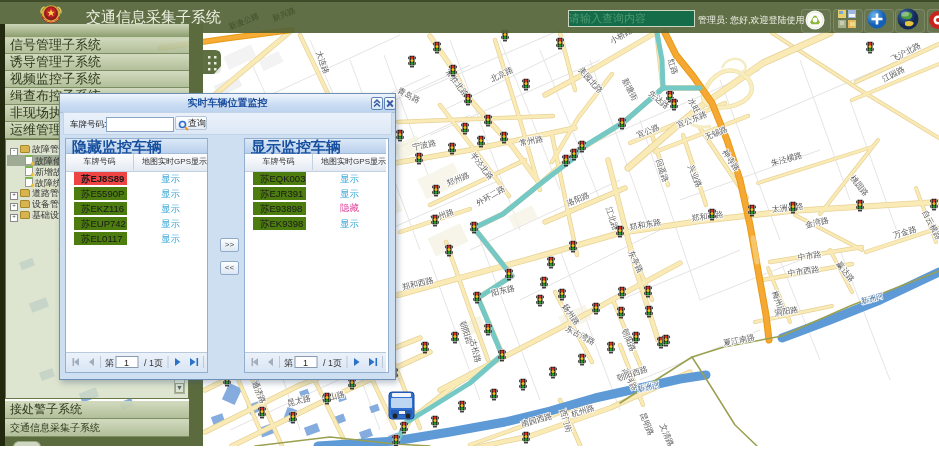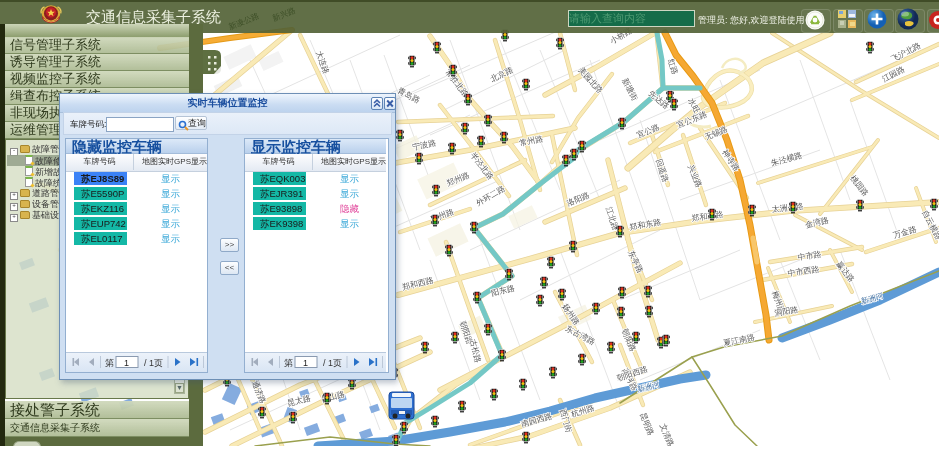--- a/index.html
+++ b/index.html
@@ -36,23 +36,23 @@
 #tool{position:absolute;left:3px;top:18px;width:329px;height:23px;background:linear-gradient(#eaf1fa,#dde8f6);border:1px solid #c3d3e8;box-sizing:border-box;}
 #tool .lb{position:absolute;left:6px;top:6px;font-size:8.5px;color:#222;}
 #tool input{position:absolute;left:42px;top:4px;width:62px;height:11px;border:1px solid #8aa4c4;font-size:9px;}
 #qbtn{position:absolute;left:111px;top:3px;width:32px;height:14px;background:linear-gradient(#fff,#e3ebf5);border:1px solid #b5c4d6;border-radius:2px;font-size:9px;color:#222;line-height:13px;padding-left:12px;box-sizing:border-box;white-space:nowrap;}
 .pnl{position:absolute;top:44px;width:143px;height:235px;background:#fff;border:1px solid #93afd0;box-sizing:border-box;}
 .pnl .hd{position:absolute;left:0;top:0;width:141px;height:15px;background:linear-gradient(#dce9f8,#b9d0ec);border-bottom:1px solid #a3bcda;color:#17509f;font-size:15px;font-weight:bold;line-height:15px;padding-left:6px;box-sizing:border-box;}
 .pnl .th{position:absolute;left:0;top:15px;width:141px;height:17px;background:linear-gradient(#fdfdfe,#e4eaf3);border-bottom:1px solid #c5d0de;font-size:8px;color:#333;}
 .pnl .th .c1{position:absolute;left:0;top:0;width:67px;text-align:center;line-height:16px;border-right:1px solid #c5d0de;}
 .pnl .th .c2{position:absolute;left:68px;top:0;width:73px;text-align:right;line-height:16px;}
 .row{position:absolute;left:0;width:141px;height:15px;font-size:9.5px;}
-.row .p{position:absolute;left:8px;top:0;width:46px;height:13px;line-height:13px;padding-left:7px;background:#14b8a6;color:#1a1a1a;white-space:nowrap;}
+.row .p{position:absolute;left:8px;top:0;width:46px;height:13px;line-height:13px;padding-left:7px;background:#4d7c0f;color:#1a1a1a;white-space:nowrap;}
 .row .lk{position:absolute;left:68px;top:0;width:73px;text-align:center;line-height:13px;color:#3aa8d8;}
-.row .hid{color:#e04098;}
+.row .hid{color:#e04098;font-family:Liberation Mono, monospace;}
 .pgr{position:absolute;left:0;bottom:0;width:141px;height:19px;background:linear-gradient(#ecf2fa,#d9e5f4);border-top:1px solid #b9c9dd;}
 .mvb{position:absolute;left:160px;width:19px;height:14px;background:linear-gradient(#fdfeff,#dde7f3);border:1px solid #8fa9c8;border-radius:2px;color:#444;font-size:8px;text-align:center;line-height:12px;font-family:"Liberation Mono",monospace;box-sizing:border-box;}
 </style>
 </head>
 <body>
 <div id="app">
 <svg id="map" width="939" height="446" viewBox="0 0 939 446" style="position:absolute;left:0;top:0">
       <rect x="0" y="0" width="939" height="446" fill="#ffffff"></rect>
       <g opacity="0.8">
         <line x1="205" y1="125" x2="400" y2="35" stroke="#dcdcdc" stroke-width="1"></line>
@@ -506,21 +506,21 @@
    <div class="trow" style="top:36px"><span style="margin-left:18px" class="doc"><i></i></span>故障统计</div>
    <div class="trow" style="top:47px"><span style="margin-left:3px" class="pm">+</span><span class="tico"></span>道路管理</div>
    <div class="trow" style="top:58px"><span style="margin-left:3px" class="pm">+</span><span class="tico"></span>设备管理</div>
    <div class="trow" style="top:69px"><span style="margin-left:3px" class="pm">+</span><span class="tico"></span>基础设置</div>
   </div>
   <div id="tsc">
           <div class="btn" style="top:0">▲</div>
           <div class="btn" style="bottom:0">▼</div>
         </div>
  </div>
- <div class="mi" style="top:377px;height:18px;line-height:17px;font-size:15px">接处警子系统</div>
+ <div class="mi" style="top:377px;height:18px;line-height:17px;font-size:12px">接处警子系统</div>
  <div class="mi" style="top:395px;height:18px;line-height:17px;font-size:10px">交通信息采集子系统</div>
  <div style="position:absolute;left:5px;top:413px;width:184px;height:9px;background:#5c6b3e"></div>
  <svg class="abs" style="left:203px;top:26px" width="19" height="25" viewBox="0 0 19 25">
   <path d="M0,0 H12 Q18,0 18,6 V19 Q18,24 12,24 H0 Z" fill="#5e6f41"></path>
   <g fill="#e8ecdc">
           <rect x="5" y="6" width="2.5" height="2.5"></rect>
           <rect x="11" y="6" width="2.5" height="2.5"></rect>
           <rect x="5" y="12" width="2.5" height="2.5"></rect>
           <rect x="11" y="12" width="2.5" height="2.5"></rect>
           <rect x="5" y="18" width="2.5" height="2.5"></rect>
@@ -549,21 +549,21 @@
             <path d="M7,7 L10,10" stroke="#e8962a" stroke-width="2"></path>
           </svg></div>
  </div>
  <div class="pnl" style="left:5px">
   <div class="hd">隐藏监控车辆</div>
   <div class="th">
           <span class="c1">车牌号码</span>
           <span class="c2">地图实时GPS显示</span>
         </div>
   <div class="row" style="top:33px">
-          <span class="p" style="background:#3b82f6;font-weight:bold">苏EJ8S89</span>
+          <span class="p" style="background:#ef4444;font-weight:bold">苏EJ8S89</span>
           <span class="lk">显示</span>
         </div>
   <div class="row" style="top:48px">
           <span class="p">苏E5590P</span>
           <span class="lk">显示</span>
         </div>
   <div class="row" style="top:63px">
           <span class="p">苏EKZ116</span>
           <span class="lk">显示</span>
         </div>

